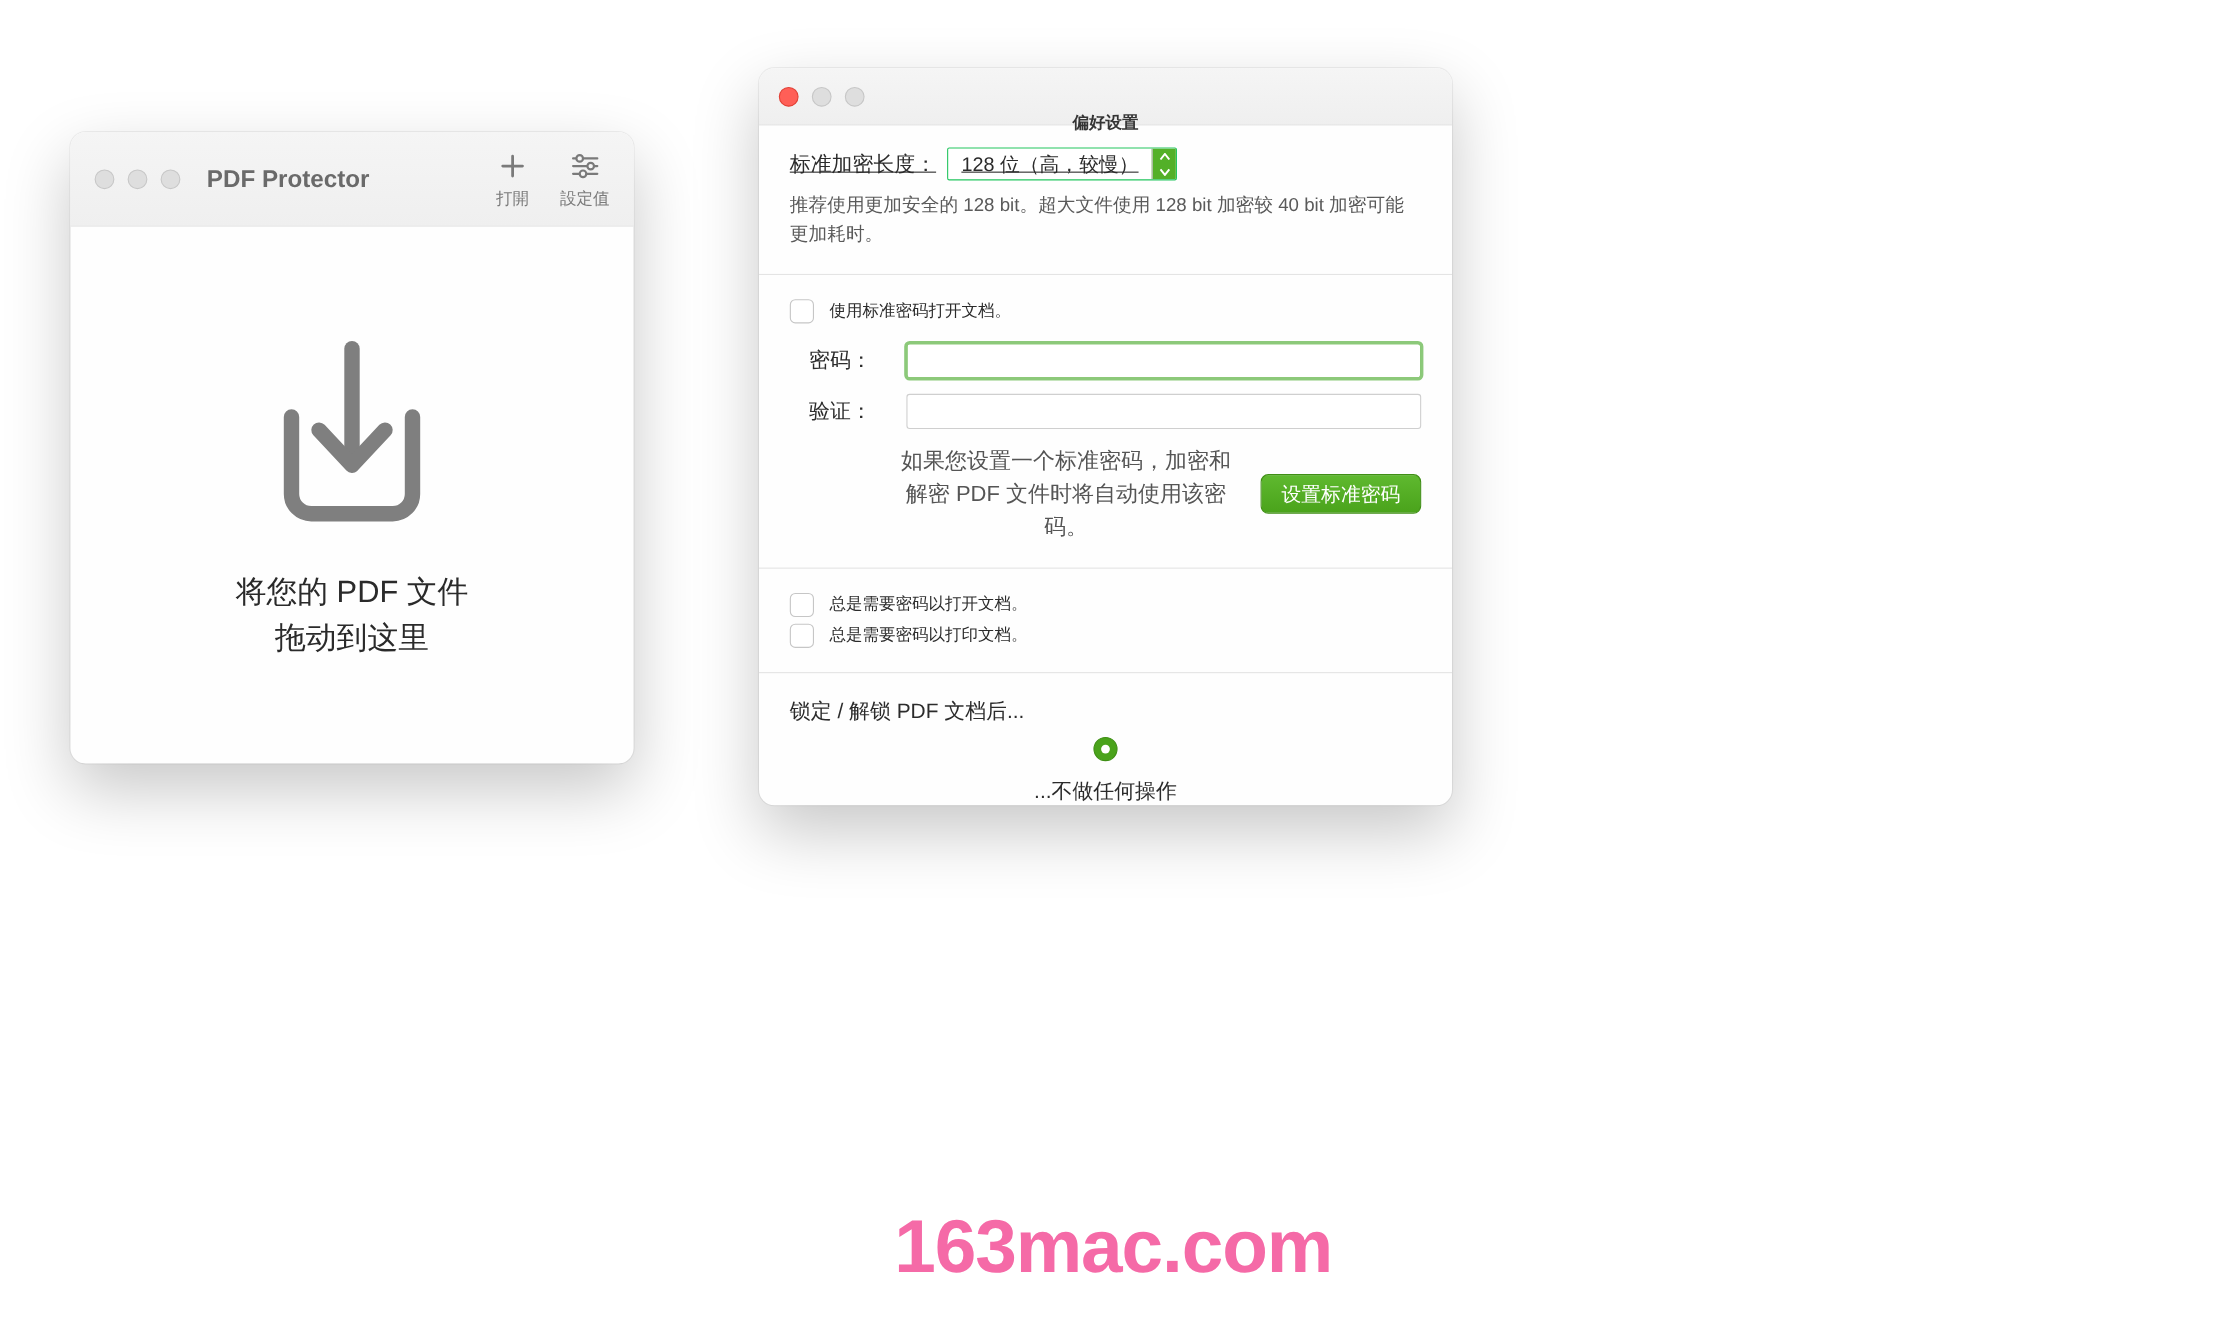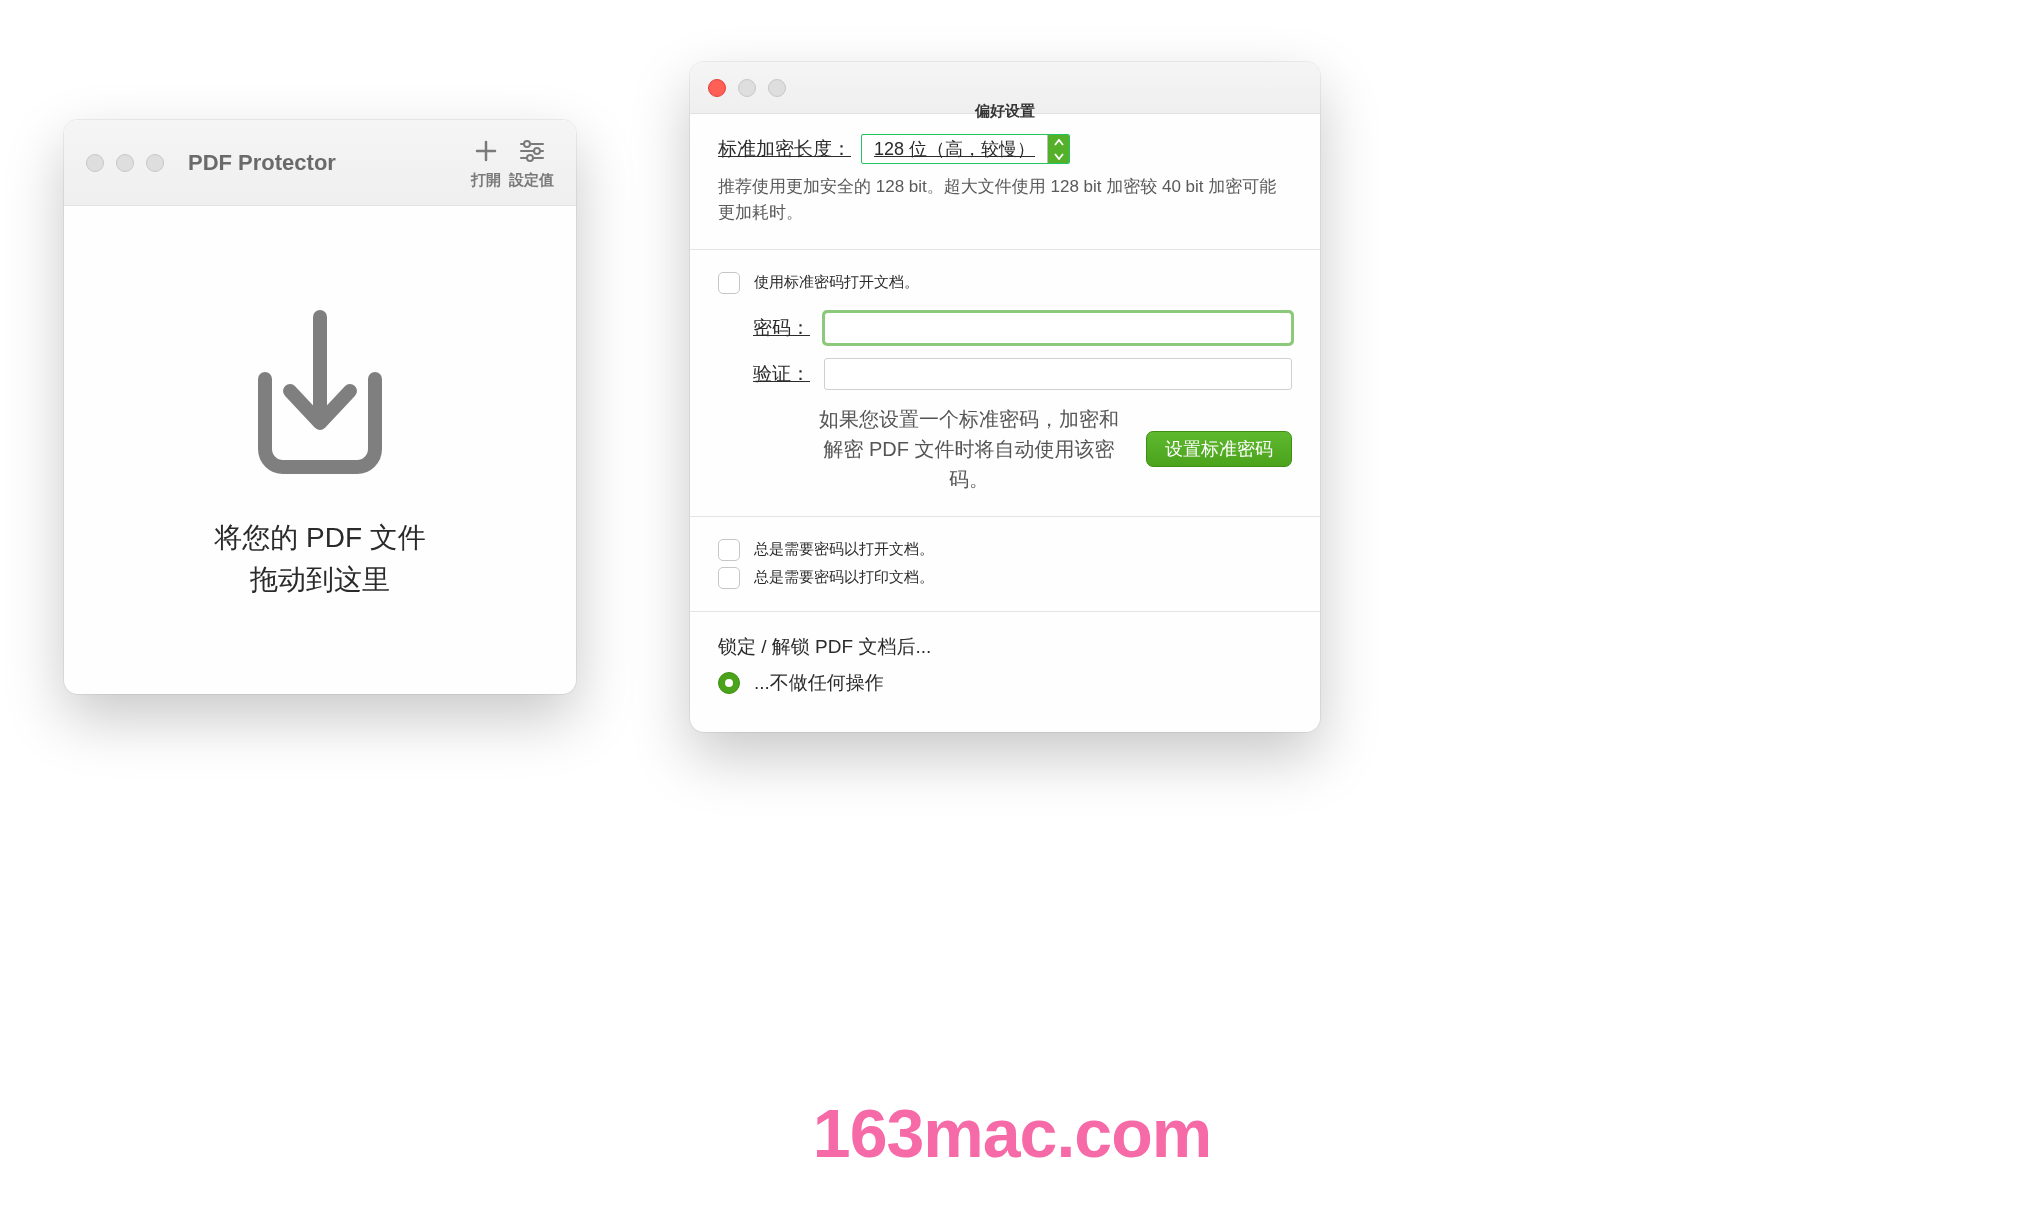--- a/index.html
+++ b/index.html
@@ -30,21 +30,21 @@
 .traffic {
   display: flex;
   gap: 12px;
 }
 .titlebar.short .traffic { position: absolute; left: 18px; }
 .dot { width: 18px; height: 18px; border-radius: 50%; }
 .dot.red { background: #ff5f57; border: 1px solid #e24136; }
 .dot.gray { background: #dedede; border: 1px solid #c7c7c7; }
 .wtitle { font-size: 22px; font-weight: 600; color: #6a6a6a; margin-left: 24px; }
 .wtitle.center { margin-left: 0; color: #353535; font-size: 15px; font-weight: 600; margin-top: 47px; }
-.toolbar-right { margin-left: auto; display: flex; gap: 8px; font-weight: bold; }
+.toolbar-right { margin-left: auto; display: flex; gap: 28px; }
 .tbtn { display: flex; flex-direction: column; align-items: center; color: #7a7a7a; cursor: pointer; }
 .tbtn .ico { font-size: 30px; line-height: 1; height: 32px; display: flex; align-items: center; }
 .tbtn .lbl { font-size: 15px; margin-top: 4px; }
 
 .drop-area { height: calc(100% - 86px); display: flex; flex-direction: column; align-items: center; justify-content: center; }
 .drop-icon svg { display: block; }
 .drop-text { text-align: center; font-size: 28px; color: #2a2a2a; margin-top: 28px; line-height: 1.5; }
 
 .prefs-body { padding: 20px 28px 0 28px; font-size: 19px; color: #2b2b2b; height: calc(100% - 52px); }
 .row { display: flex; align-items: center; gap: 10px; text-decoration: underline; }
@@ -68,36 +68,36 @@
 .chk-row { display: flex; align-items: center; gap: 14px; margin: 6px 0; }
 .chk {
   width: 22px; height: 22px; border-radius: 5px;
   border: 1px solid #c6c6c6; background: #fff;
   box-shadow: inset 0 1px 0 rgba(255,255,255,0.6);
 }
 .chk-label { font-size: 15px; }
 
 .pwd-grid { margin-top: 18px; }
 .pwd-row { display:flex; align-items:center; margin: 14px 0; }
-.pwd-row .plabel { width: 92px; text-align: right; margin-right: 14px; font-size: 19px; text-decoration: underline; }
+.pwd-row .plabel { width: 92px; text-align: center; margin-right: 14px; font-size: 19px; }
 .pinput {
   flex: 1; height: 32px; border: 1px solid #cfcfcf; border-radius: 3px;
   background: #fff; padding: 0 6px; font-size: 16px;
 }
 .pinput.focus { outline: 3px solid #8cc97a; outline-offset: -1px; border-color: #6db74e; }
 .std-row { display:flex; align-items:center; gap: 18px; margin-top: 6px; }
 .std-note { font-size: 20px; color: #555; text-align: center; flex:1; line-height:1.5; padding-left: 92px; }
 .green-btn {
   background: linear-gradient(#5fb92f, #4aa31b);
   color: #fff; font-size: 18px; font-weight: 500;
   padding: 5px 18px; border-radius: 7px; border: 1px solid #3f8f15;
   cursor: pointer; white-space: nowrap;
 }
 
-.radio-row { display:flex; align-items:center; gap: 14px; margin: 8px 0; }
+.radio-row { display:flex; align-items:center; gap: 14px; margin: 8px 0; flex-direction: column; }
 .radio {
   width: 22px; height: 22px; border-radius: 50%;
   border: 1px solid #b8b8b8; background: #fff; position: relative;
 }
 .radio.on { background: #4aa31b; border-color: #3f8f15; }
 .radio.on::after {
   content:""; position:absolute; inset: 6px; background:#fff; border-radius:50%;
 }
 .section-heading { font-size: 19px; margin-bottom: 10px; }
 

